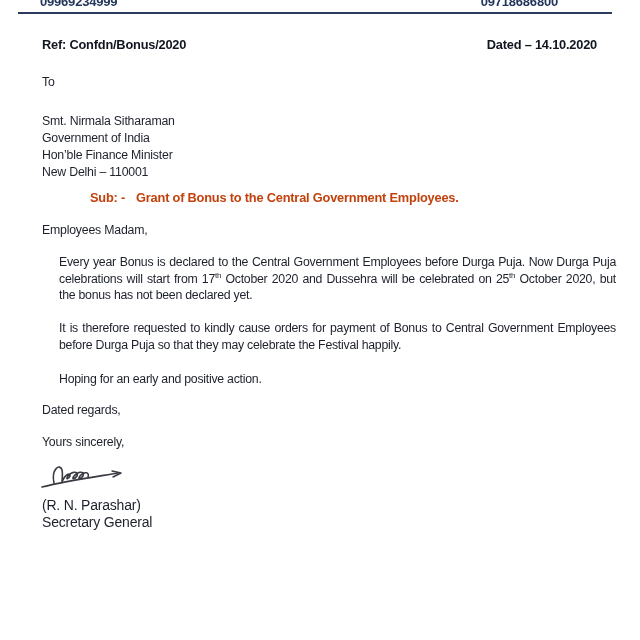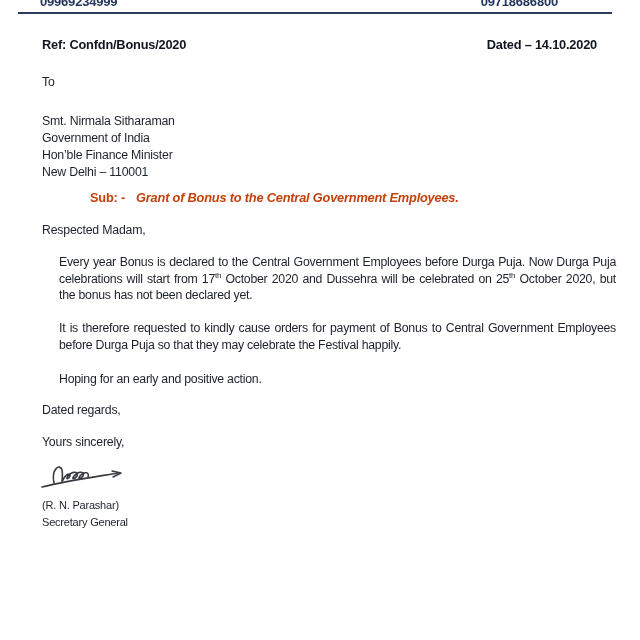--- a/index.html
+++ b/index.html
@@ -21,33 +21,33 @@
     position:absolute;top:37px;left:42px;right:43px;
     display:flex;justify-content:space-between;
     font-weight:bold;font-size:12.8px;letter-spacing:-0.2px;color:#10151f;
   }
   .to-line{position:absolute;top:75px;left:42px;font-size:12.3px;letter-spacing:-0.2px;}
   .address{position:absolute;top:105px;left:42px;font-size:12.3px;letter-spacing:-0.2px;line-height:17px;margin-top:8px;}
   .subject{
     position:absolute;top:190px;left:42px;display:flex;
     font-weight:bold;font-size:12.8px;letter-spacing:-0.2px;color:#c2410c;margin-left:48px;
   }
-  .subject .subject-text{margin-left:11px;font-style:italic;}
+  .subject .subject-text{margin-left:11px;}
   .greeting{position:absolute;top:223px;left:42px;font-size:12.3px;letter-spacing:-0.2px;}
   .para{
     position:absolute;left:59px;width:557px;margin:0;
     font-size:12.3px;letter-spacing:-0.25px;line-height:16.6px;text-align:justify;
   }
   .para-1{top:254px;}
   .para-2{top:320px;}
   .para-3{top:371px;text-align:left;width:auto;}
   .closing-regards{position:absolute;top:403px;left:42px;font-size:12.3px;letter-spacing:-0.2px;}
   .closing-sincerely{position:absolute;top:435px;left:42px;font-size:12.3px;letter-spacing:-0.2px;}
   .signature{position:absolute;top:459px;left:36px;width:96px;height:32px;}
-  .signoff{position:absolute;top:497px;left:42px;font-size:11px;letter-spacing:-0.2px;line-height:17px;}
+  .signoff{position:absolute;top:497px;left:42px;font-size:14px;letter-spacing:-0.2px;line-height:17px;}
   sup{font-size:8px;line-height:0;vertical-align:super;}
 </style>
 </head>
 <body>
 
 <div class="page">
 
   <div class="phones">
     <span>09969234999</span>
     <span>09718686800</span>
@@ -67,21 +67,21 @@
     <div>Government of India</div>
     <div>Hon’ble Finance Minister</div>
     <div>New Delhi – 110001</div>
   </div>
 
   <div class="subject">
     <span>Sub: -</span>
     <span class="subject-text">Grant of Bonus to the Central Government Employees.</span>
   </div>
 
-  <div class="greeting">Respected Madam,</div>
+  <div class="greeting">Employees Madam,</div>
 
   <p class="para para-1"><span>Every year Bonus is declared to the Central Government Employees before Durga Puja. Now Durga Puja celebrations will start from 17</span><sup>th</sup><span> October 2020 and Dussehra will be celebrated on 25</span><sup>th</sup><span> October 2020, but the bonus has not been declared yet.</span></p>
 
   <p class="para para-2">It is therefore requested to kindly cause orders for payment of Bonus to Central Government Employees before Durga Puja so that they may celebrate the Festival happily.</p>
 
   <p class="para para-3">Hoping for an early and positive action.</p>
 
   <div class="closing-regards">Dated regards,</div>
 
   <div class="closing-sincerely">Yours sincerely,</div>

